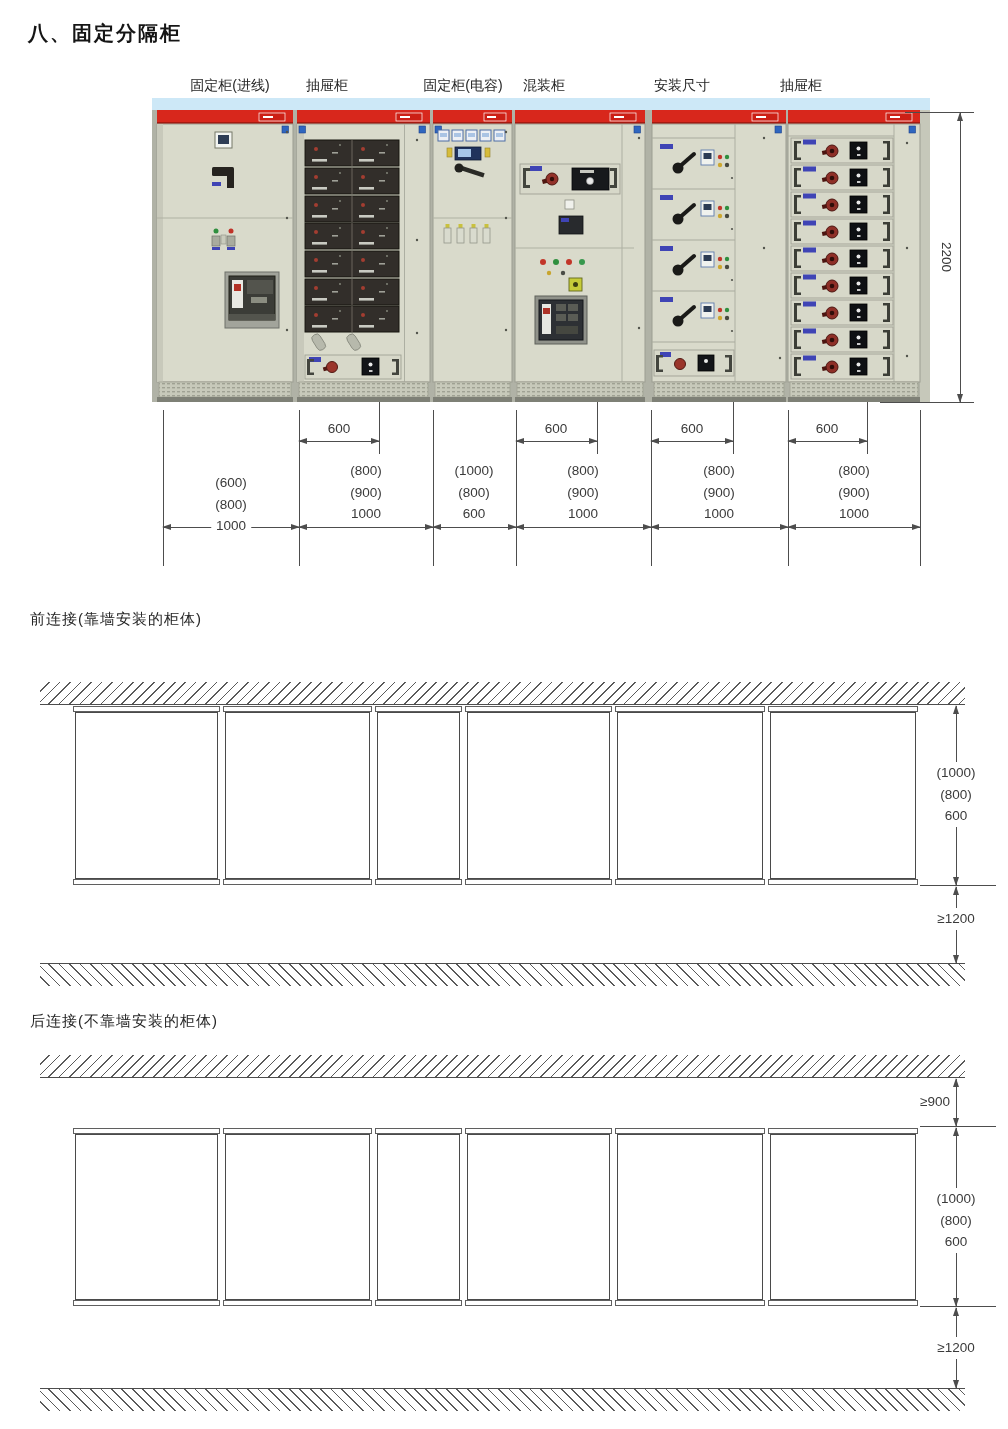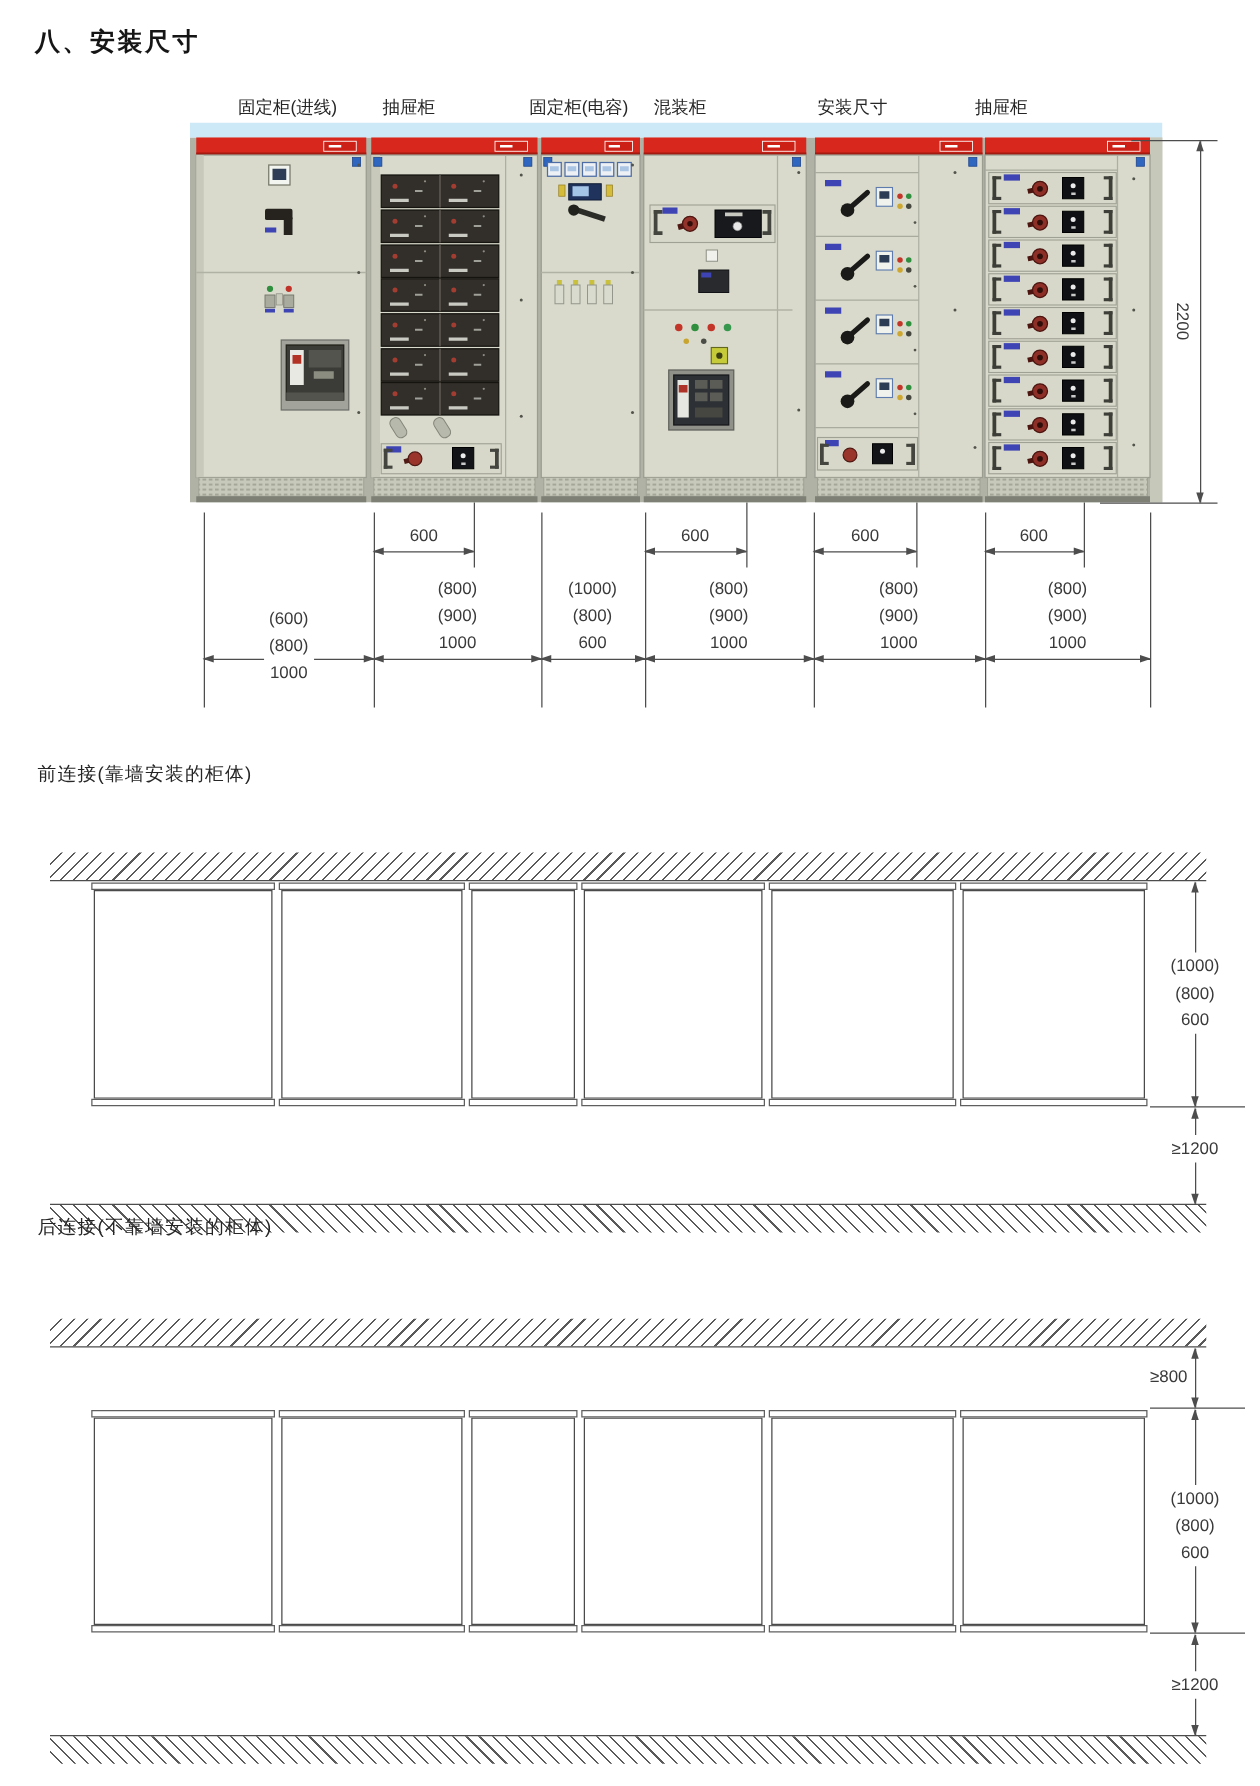--- a/index.html
+++ b/index.html
@@ -40,21 +40,21 @@
 
   
   .plan-strip{position:absolute;background:#fff;border:1px solid #5f5f5f;box-sizing:border-box;}
   .plan-body{position:absolute;background:#fff;border:1.5px solid #4a4a4a;box-sizing:border-box;}
 </style>
 </head>
 <body>
 
 <div class="page">
 
-  <div class="page-title">八、安装尺寸</div>
+  <div class="page-title">八、固定分隔柜</div>
 
   <span class="cab-label" style="left:230px">固定柜(进线)</span>
   <span class="cab-label" style="left:327px">抽屉柜</span>
   <span class="cab-label" style="left:463px">固定柜(电容)</span>
   <span class="cab-label" style="left:544px">混装柜</span>
   <span class="cab-label" style="left:682px">安装尺寸</span>
   <span class="cab-label" style="left:801px">抽屉柜</span>
 
   <svg class="abs" style="left:152px;top:98px" width="778" height="304" viewBox="0 0 778 304">
     <defs>
@@ -369,21 +369,21 @@
 
     <div class="dim-h" style="left:299px;top:441px;width:80px"></div>
     <div class="dim-h" style="left:516px;top:441px;width:81px"></div>
     <div class="dim-h" style="left:651px;top:441px;width:82px"></div>
     <div class="dim-h" style="left:788px;top:441px;width:79px"></div>
     <span class="dim-label" style="left:339px;top:421px">600</span>
     <span class="dim-label" style="left:556px;top:421px">600</span>
     <span class="dim-label" style="left:692px;top:421px">600</span>
     <span class="dim-label" style="left:827px;top:421px">600</span>
 
-    <div class="stack" style="left:231px;top:484px">
+    <div class="stack" style="left:231px;top:472px">
       <div>(600)</div>
         <div>(800)</div>
         <div>1000</div>
     </div>
     <div class="stack" style="left:366px;top:460px">
       <div>(800)</div>
         <div>(900)</div>
         <div>1000</div>
     </div>
     <div class="stack" style="left:474px;top:460px">
@@ -450,26 +450,26 @@
     <div class="stack" style="left:956px;top:762px">
       <div>(1000)</div>
         <div>(800)</div>
         <div>600</div>
     </div>
     <div class="dim-v" style="left:956px;top:887px;height:76px"></div>
     <span class="stack" style="left:956px;top:908px">≥1200</span>
     <div class="hatch-below" style="left:40px;top:963px;width:925px;height:22px"></div>
   </div>
 
-  <div class="section-title" style="left:30px;top:972px">后连接(不靠墙安装的柜体)</div>
+  <div class="section-title" style="left:30px;top:1012px">后连接(不靠墙安装的柜体)</div>
   <div>
     <div class="hatch-above" style="left:40px;top:1055px;width:925px;height:22px"></div>
 
     <div class="dim-v" style="left:956px;top:1079px;height:47px"></div>
-    <span class="lbl-left" style="left:950px;top:1101px">≥800</span>
+    <span class="lbl-left" style="left:950px;top:1101px">≥900</span>
     <div class="ext-h" style="left:920px;top:1126px;width:76px"></div>
 
     <div class="plan-strip" style="left:73px;top:1128px;width:147px;height:6px"></div>
     <div class="plan-body" style="left:75px;top:1134px;width:143px;height:166px"></div>
     <div class="plan-strip" style="left:73px;top:1300px;width:147px;height:6px"></div>
     <div class="plan-strip" style="left:223px;top:1128px;width:149px;height:6px"></div>
     <div class="plan-body" style="left:225px;top:1134px;width:145px;height:166px"></div>
     <div class="plan-strip" style="left:223px;top:1300px;width:149px;height:6px"></div>
     <div class="plan-strip" style="left:375px;top:1128px;width:87px;height:6px"></div>
     <div class="plan-body" style="left:377px;top:1134px;width:83px;height:166px"></div>

